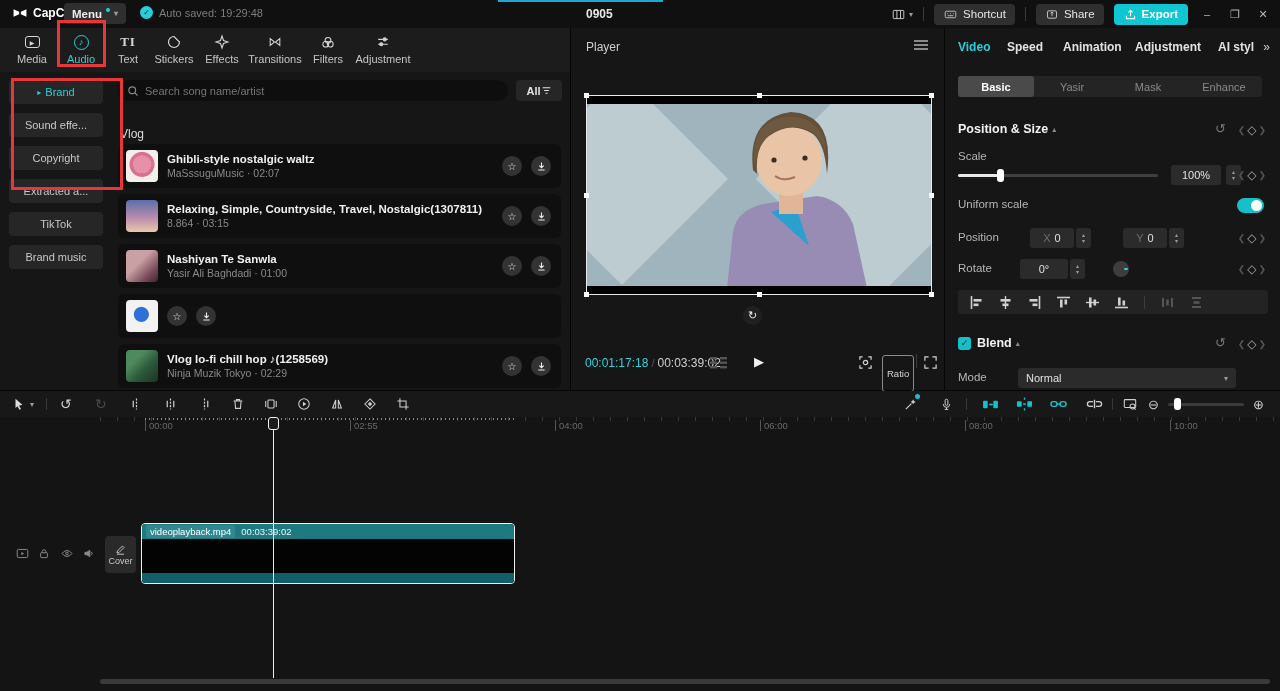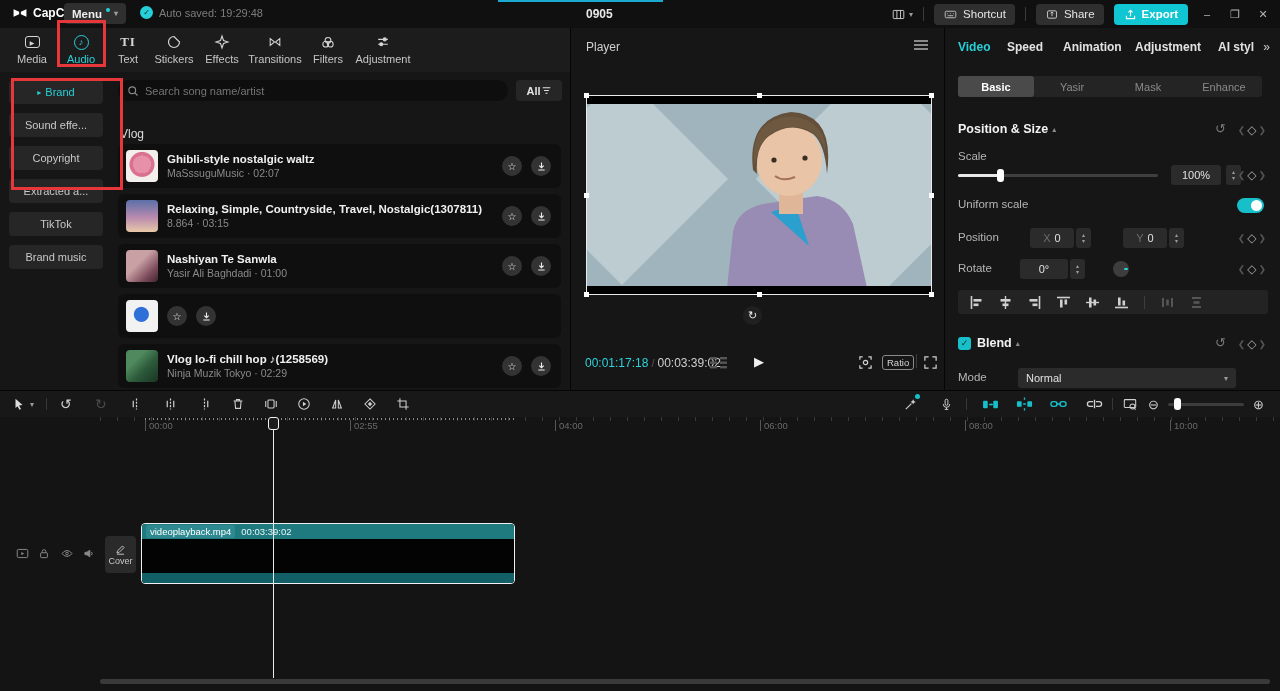--- a/index.html
+++ b/index.html
@@ -61,21 +61,21 @@
   .hamb { position:absolute; right:16px; top:16px; width:14px; height:2px; background:#8a8a8a; box-shadow:0 -4px 0 #8a8a8a, 0 4px 0 #8a8a8a; }
   .vbox { left:15px; top:67px; width:346px; height:200px; border:1px solid #eaeaea; background:#000; }
   .vcontent { position:absolute; left:0; top:8px; right:0; bottom:8px; background:#9fb4bc; overflow:hidden; }
   .diam { position:absolute; background:#c6d4d8; transform:rotate(45deg); opacity:.75; }
   .handle { position:absolute; width:5px; height:5px; background:#fff; z-index:5; }
   .rot-handle { left:172px; top:278px; width:19px; height:19px; border-radius:50%; background:#202020; color:#f0f0f0; font-size:11px; display:flex; align-items:center; justify-content:center; }
   .pctrl { left:0; top:317px; width:100%; height:38px; }
   .time-cur { color:#2dd3da; font-size:12px; }
   .time-sep { color:#555; font-size:11px; margin:0 3px; }
   .time-tot { color:#cfcfcf; font-size:12px; }
-  .ratio-btn { border:1px solid #8a8a8a; border-radius:3px; color:#d5d5d5; font-size:9.5px; padding:1px 4px; }
+  .ratio-btn { border:1px solid #8a8a8a; border-radius:3px; color:#d5d5d5; font-size:9.5px; padding:12px 4px; }
 
   
   .inspector { left:945px; top:28px; width:335px; height:362px; background:#161616; }
   .itab { position:absolute; top:12px; font-size:12px; font-weight:bold; color:#e2e2e2; }
   .itab.active { color:#27d0d8; }
   .itabs-more { position:absolute; right:10px; top:12px; color:#cfcfcf; font-size:12px; }
   .subtabs { position:absolute; left:13px; top:48px; width:304px; height:21px; background:#242424; border-radius:3px; display:flex; }
   .subtab { flex:1; display:flex; align-items:center; justify-content:center; font-size:11px; color:#8a8a8a; border-radius:3px; }
   .subtab.active { background:#4a4a4a; color:#fff; font-weight:bold; }
   .sec-title { color:#f2f2f2; font-size:12.5px; font-weight:bold; }

